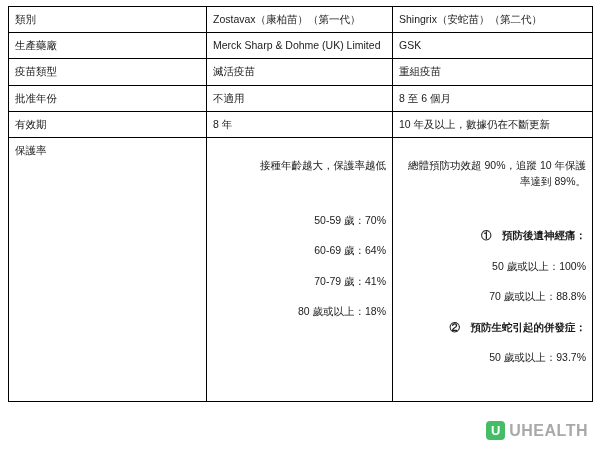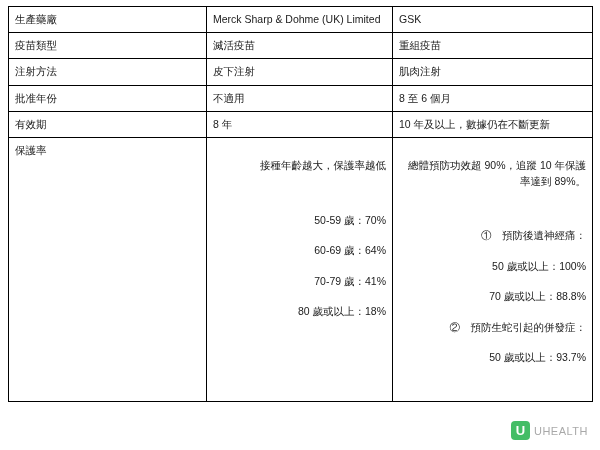--- a/index.html
+++ b/index.html
@@ -50,21 +50,21 @@
   }
   .blank-line {
     display: block;
     height: 9px;
   }
   .list-line {
     display: block;
     text-align: right;
   }
   .bold {
-    font-weight: normal;
+    font-weight: bold;
     margin-left: 15px;
   }
   
   .watermark {
     position: absolute;
     right: 12px;
     bottom: 10px;
     display: flex;
     align-items: center;
     gap: 4px;
@@ -77,56 +77,57 @@
     background: #24b24c;
     color: #ffffff;
     font-size: 13px;
     font-weight: bold;
     display: flex;
     align-items: center;
     justify-content: center;
     font-family: "Liberation Sans", sans-serif;
   }
   .watermark .wm-text {
-    font-size: 11px;
+    font-size: 16px;
     color: #9a9a9a;
     letter-spacing: 0.5px;
+    font-weight: bold;
   }
 </style>
 </head>
 <body>
 
 <div class="sheet">
 
   <table class="vaccine-table">
     <colgroup>
       <col class="c1">
       <col class="c2">
       <col class="c3">
     </colgroup>
     <tbody>
+      <tr>
+        <td>類別</td>
+        <td>Zostavax（康柏苗）（第一代）</td>
+        <td>Shingrix（安蛇苗）（第二代）</td>
+      </tr>
 
       <tr>
         <td class="cell-label">生產藥廠</td>
         <td class="cell-body justify">Merck Sharp &amp; Dohme (UK) Limited</td>
         <td class="cell-body">GSK</td>
       </tr>
 
       <tr>
         <td class="cell-label">疫苗類型</td>
         <td class="cell-body">滅活疫苗</td>
         <td class="cell-body">重組疫苗</td>
       </tr>
 
 
-      <tr>
-        <td class="cell-label">注射方法</td>
-        <td class="cell-body">皮下注射</td>
-        <td class="cell-body">肌肉注射</td>
-      </tr>
 
 
       <tr>
         <td class="cell-label">批准年份</td>
         <td class="cell-body">不適用</td>
         <td class="cell-body">8 至 6 個月</td>
       </tr>
 
       <tr>
         <td class="cell-label">有效期</td>

